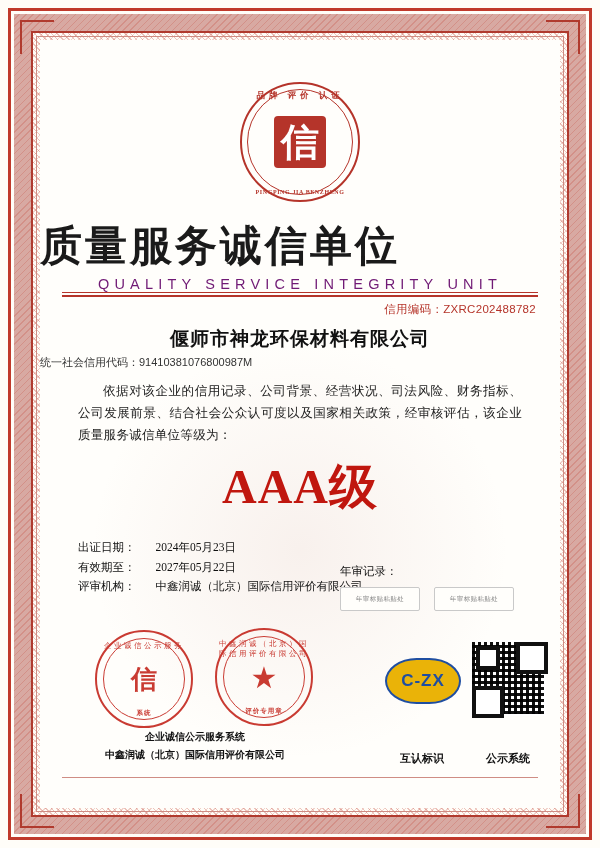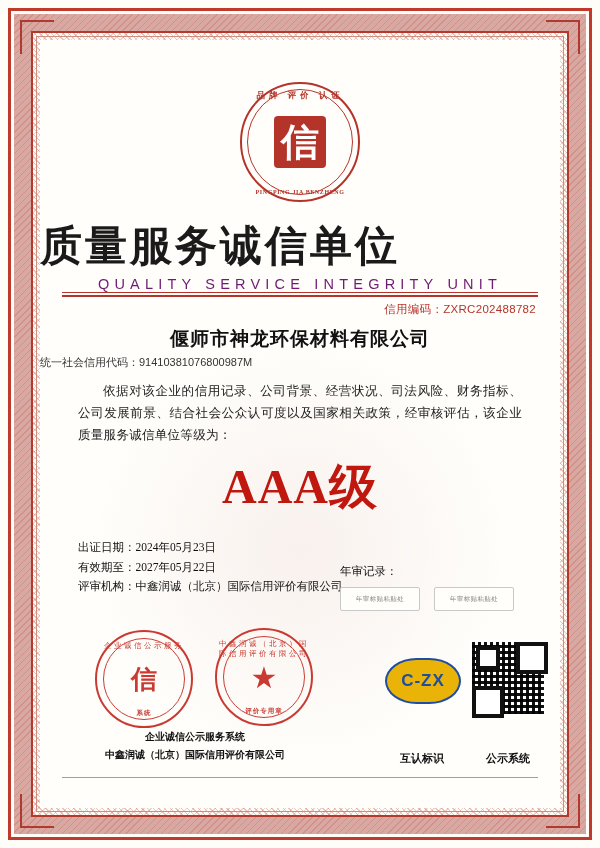--- a/index.html
+++ b/index.html
@@ -246,21 +246,21 @@
   
   .info {
     position: absolute;
     left: 38px;
     top: 498px;
     font-size: 11.5px;
     line-height: 19.5px;
     color: #111;
   }
   .info div { white-space: nowrap; }
-  .info .val { font-weight: normal; }
+  .info .val { font-weight: normal; margin-left: 20px; }
 
   
   .review {
     position: absolute;
     left: 300px;
     top: 524px;
     width: 215px;
   }
   .review-title {
     font-size: 11.5px;

